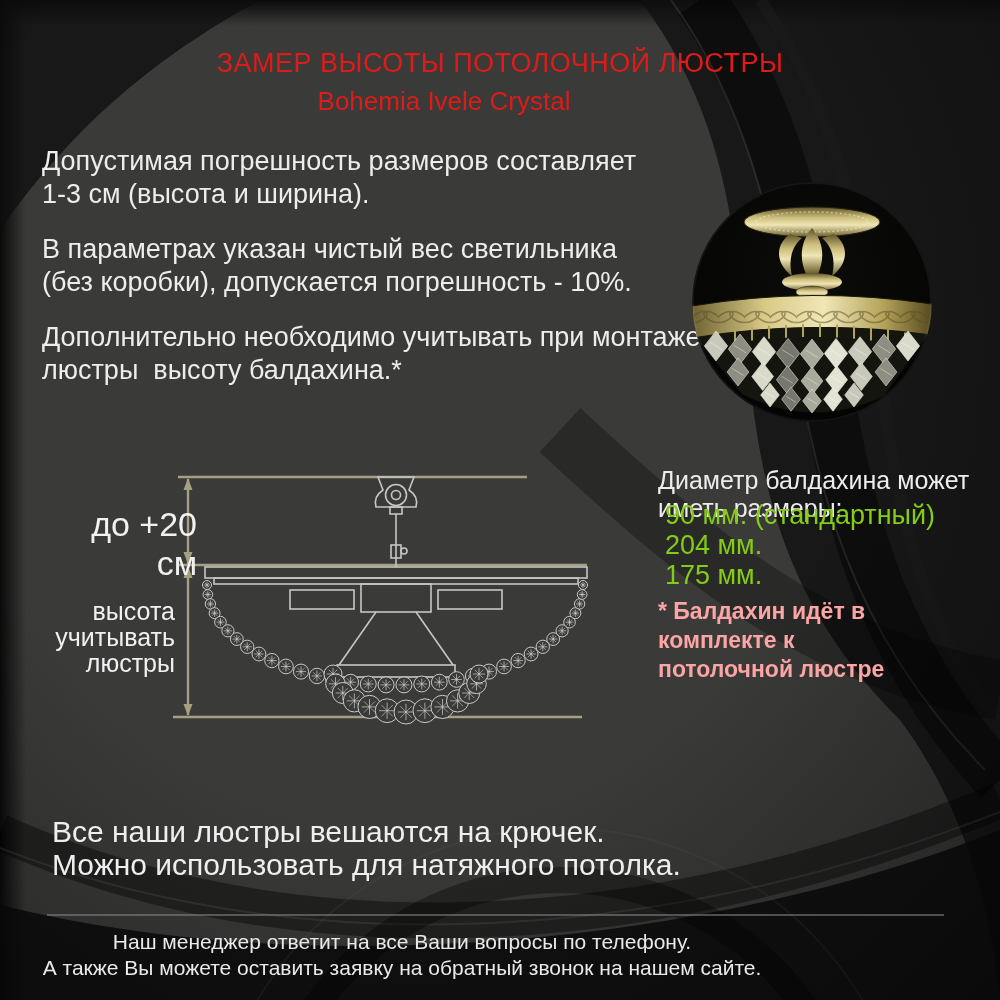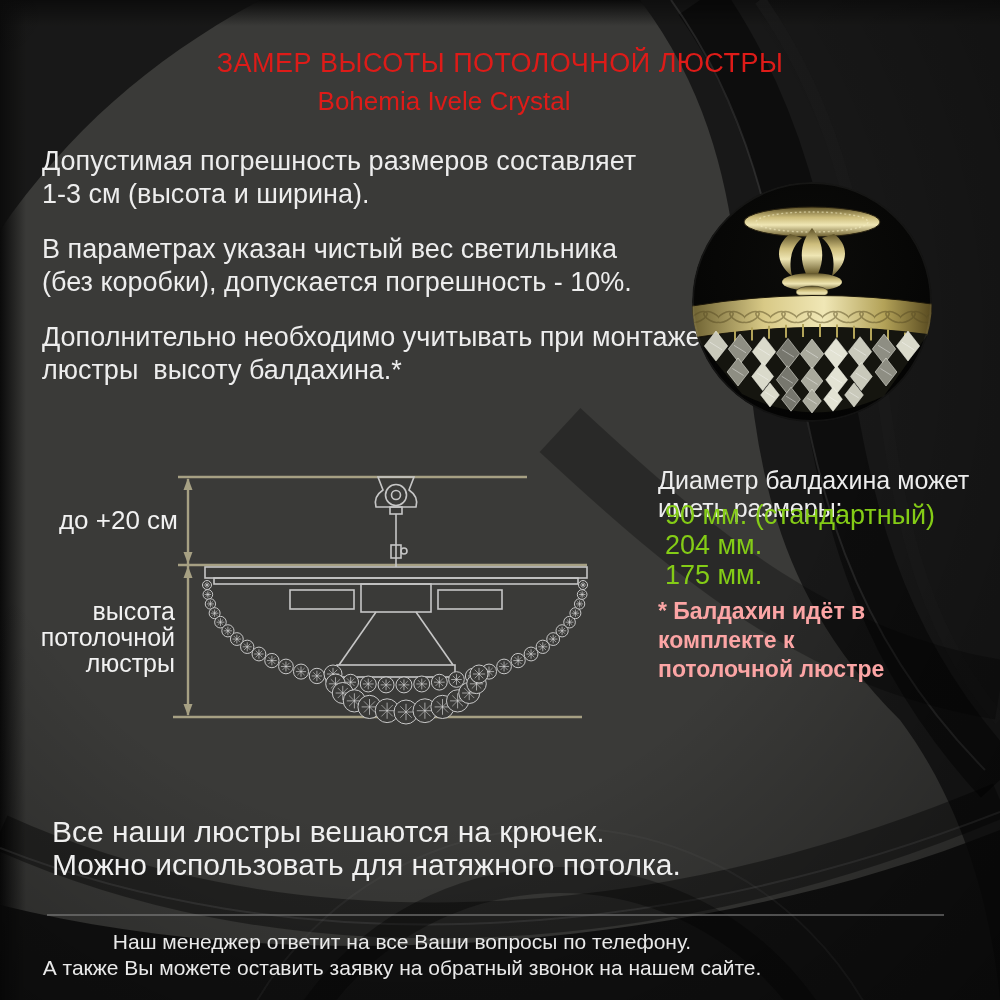--- a/index.html
+++ b/index.html
@@ -18,21 +18,21 @@
   .subtitle{left:0;top:86px;width:888px;text-align:center;color:#de1b18;
          font-size:26px;font-weight:400;}
   
   .paras{left:42px;top:145px;width:720px;color:#ededed;font-size:27px;line-height:33px;}
   .paras .p{margin:0 0 22px 0;}
   
   .photo{left:692px;top:182px;width:240px;height:240px;border-radius:50%;}
   
   .diagram{left:40px;top:450px;width:560px;height:290px;}
   .lbl{position:absolute;color:#f1f1f1;text-align:right;}
-  .lbl-top{left:24px;top:505px;width:154px;font-size:26px;}
+  .lbl-top{left:43px;top:505px;width:154px;font-size:34px;}
   .lbl-height{left:15px;top:598px;width:160px;font-size:25px;line-height:26px;}
   
   .rc-head{left:658px;top:449px;width:320px;color:#ededed;font-size:25px;line-height:28px;margin-top:17px;}
   .rc-list{left:665px;top:500px;width:320px;color:#84cc16;font-size:27px;line-height:30px;}
   .rc-note{left:658px;top:597px;width:330px;color:#fca5a5;font-size:23px;line-height:29px;font-weight:700;}
   
   .bottom{left:52px;top:815px;width:760px;color:#efefef;font-size:30px;line-height:33px;}
   .divider{left:47px;top:914px;width:897px;height:2px;background:rgba(135,135,135,.55);}
   .footer{left:0;top:929px;width:804px;text-align:center;color:#e9e9e9;
           font-size:21px;line-height:26px;}
@@ -457,21 +457,21 @@
           <circle cx="439" cy="224" r="9" fill="#3a3a38" stroke="#c9c9c9" stroke-width="1"></circle>
           <line x1="432.88" y1="224" x2="445.12" y2="224" stroke="rgba(215,215,215,.85)" stroke-width="0.8"></line>
           <line x1="439" y1="217.88" x2="439" y2="230.12" stroke="rgba(215,215,215,.85)" stroke-width="0.8"></line>
           <line x1="434.68" y1="219.68" x2="443.32" y2="228.32" stroke="rgba(215,215,215,.85)" stroke-width="0.7"></line>
           <line x1="434.68" y1="228.32" x2="443.32" y2="219.68" stroke="rgba(215,215,215,.85)" stroke-width="0.7"></line>
         </g>
     </svg>
   </div>
   <div class="lbl lbl-top">до +20 см</div>
   <div class="lbl lbl-height pre">высота
-потолочной
+учитывать
 люстры</div>
 
   <div class="abs rc-head pre">Диаметр балдахина может
 иметь размеры:</div>
   <div class="abs rc-list">
     <div>90 мм. (стандартный)</div>
     <div>204 мм.</div>
     <div>175 мм.</div>
   </div>
   <div class="abs rc-note pre">* Балдахин идёт в комплекте к

